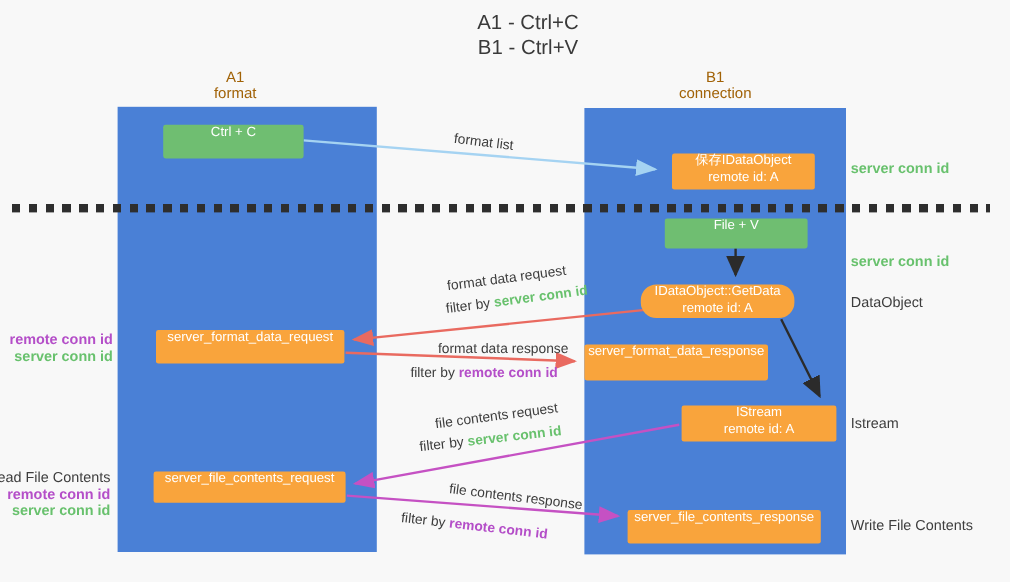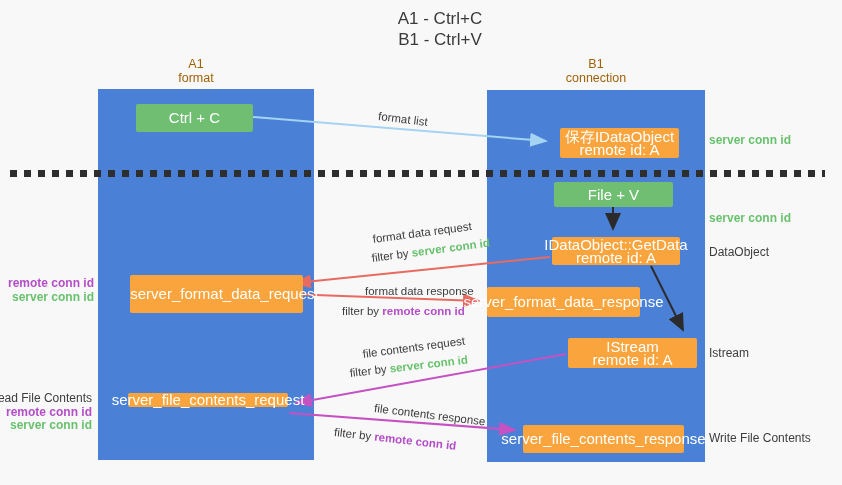--- a/index.html
+++ b/index.html
@@ -18,31 +18,31 @@
   .lifeline{background:#4a80d6;z-index:1;}
   .lifeline.left{left:98px;top:89px;width:216px;height:371px;}
   .lifeline.right{left:487px;top:90px;width:218px;height:372px;}
   
   .divider{left:10px;top:170px;width:815px;height:7px;z-index:2;
     background:repeating-linear-gradient(90deg,#2e2e2e 0 7px,transparent 7px 14px);}
   
   .arrows{left:0;top:0;z-index:3;pointer-events:none;}
   
   .box{z-index:4;border-radius:2px;color:#fff;display:flex;flex-direction:column;
-    align-items:center;justify-content:center;text-align:center;font-size:15px;line-height:13.5px;}
+    align-items:center;justify-content:flex-start;text-align:center;font-size:11px;line-height:13.5px;}
   .box.green{background:#6fbe71;}
   .box.orange{background:#f9a43c;}
   .b-ctrlc{left:136px;top:104px;width:117px;height:28px;}
   .b-save{left:560px;top:128px;width:119px;height:30px;}
   .b-ctrlv{left:554px;top:182px;width:119px;height:25px;}
-  .b-getdata{left:552px;top:237px;width:128px;height:28px;}
-  .b-freq{left:130px;top:275px;width:157px;height:38px;padding-left:16px;}
+  .b-getdata{left:534px;top:237px;width:128px;height:28px;border-radius:13px;}
+  .b-freq{left:130px;top:275px;width:157px;height:28px;}
   .b-fresp{left:487px;top:287px;width:153px;height:30px;}
   .b-istream{left:568px;top:338px;width:129px;height:30px;}
-  .b-fcreq{left:128px;top:393px;width:160px;height:14px;}
+  .b-fcreq{left:128px;top:393px;width:160px;height:26px;}
   .b-fcresp{left:523px;top:425px;width:161px;height:28px;}
   
   .flabel{z-index:5;font-size:11.5px;white-space:nowrap;color:#3d3d3d;transform-origin:left top;}
   .green-t{color:#68c16d;font-weight:bold;}
   .purple-t{color:#b44ec8;font-weight:bold;}
   .r7{transform:rotate(7deg);}
   .r65{transform:rotate(6.5deg);}
   .rn7{transform:rotate(-7.5deg);}
   .rn65{transform:rotate(-6.5deg);}
   

